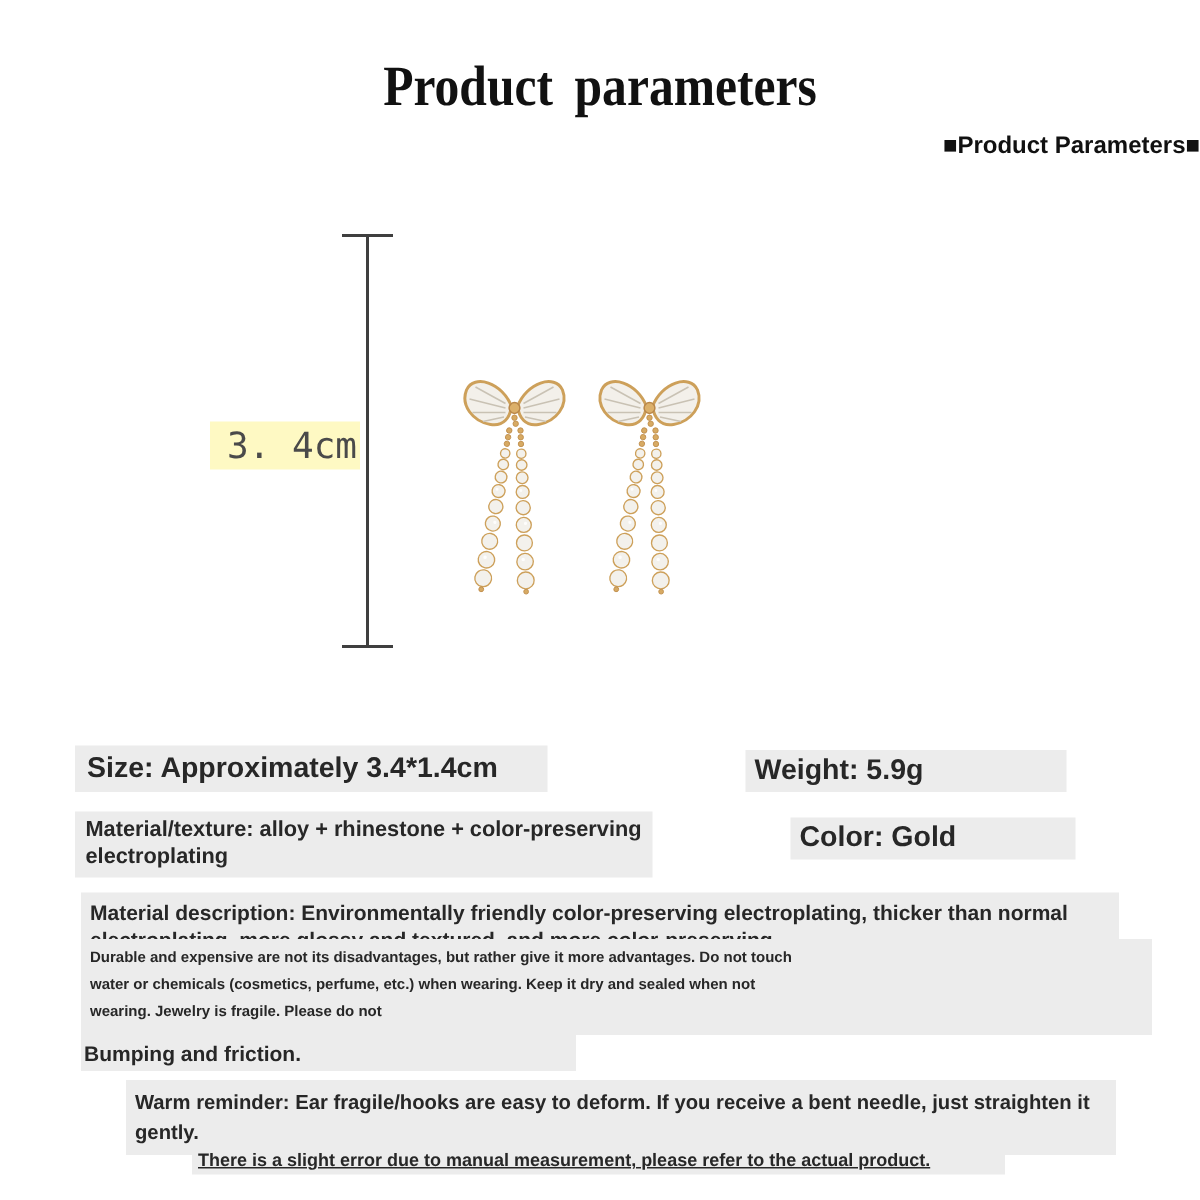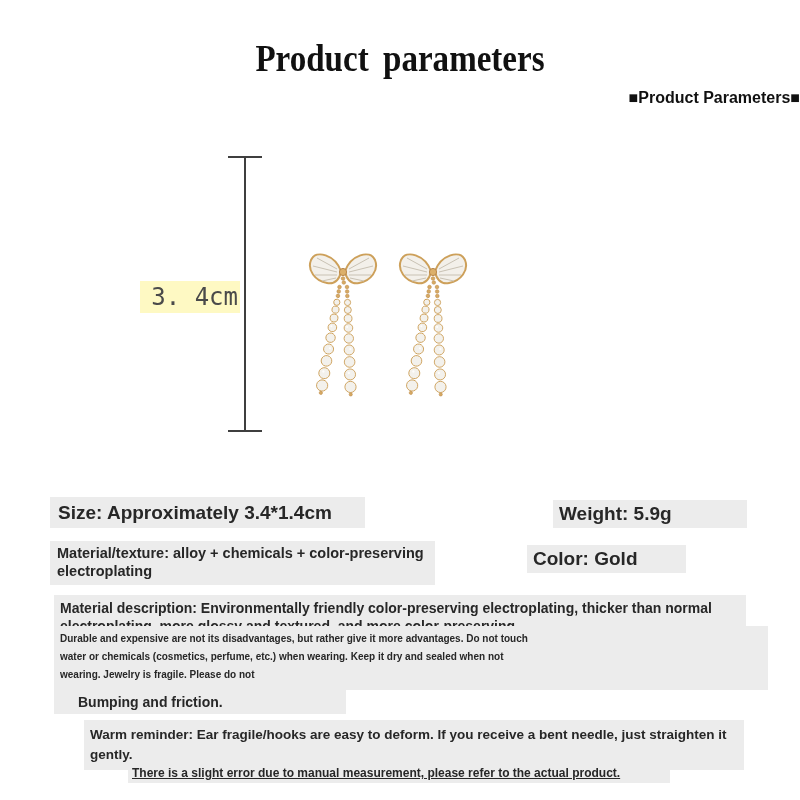--- a/index.html
+++ b/index.html
@@ -42,27 +42,27 @@
   .gold   { fill:#d7aa63; stroke:#bf8e4d; stroke-width:0.6; }
   .crystal circle { fill:#f3f1ec; stroke:#cda05a; stroke-width:0.9; }
   .sparkle { fill:#ffffff; opacity:0.85; }
 
   
   .box { position:absolute; background:#ececec; font-weight:bold; color:#272727; }
   .box.big   { font-size:19px; }
   .box.multi { white-space:pre-line; }
 
   .size-box     { left:50px;  top:497px; width:315px; height:31px; line-height:31px; padding-left:8px; box-sizing:border-box; }
-  .weight-box   { left:553px; top:500px; width:194px; height:28px; line-height:28px; padding-left:6px; box-sizing:border-box; }
+  .weight-box   { left:497px; top:500px; width:214px; height:28px; line-height:28px; padding-left:6px; box-sizing:border-box; }
   .material-box { left:50px;  top:541px; width:385px; padding:3px 6px 5px 7px; font-size:14.5px; line-height:18px; box-sizing:border-box; }
-  .color-box    { left:527px; top:545px; width:159px; height:28px; line-height:28px; padding-left:6px; box-sizing:border-box; }
+  .color-box    { left:527px; top:545px; width:190px; height:28px; line-height:28px; padding-left:6px; box-sizing:border-box; }
 
   .matdesc-box  { left:54px;  top:583px; width:692px; padding:4px 6px 6px 6px; font-size:14px; line-height:18px; box-sizing:border-box;margin-top:12px; }
   .durable-box  { left:54px;  top:626px; width:714px; padding:4px 22px 6px 6px; font-size:10px; line-height:18px; box-sizing:border-box; }
-  .bumping-box  { left:54px;  top:690px; width:292px; height:24px; line-height:24px; padding-left:24px; font-size:14px; box-sizing:border-box; }
+  .bumping-box  { left:54px;  top:690px; width:330px; height:24px; line-height:24px; padding-left:2px; font-size:14px; box-sizing:border-box; }
   .warm-box     { left:84px;  top:720px; width:660px; padding:5px 6px 6px 6px; font-size:13.5px; line-height:19.5px; box-sizing:border-box; }
   .note-box     { left:128px; top:763px; width:542px; height:20px; line-height:20px; padding-left:4px; font-size:12px; box-sizing:border-box;text-decoration:underline; }
 </style>
 </head>
 <body>
 
 <div class="page">
 
   <div class="abs title">Product parameters</div>
   <div class="abs subtitle">■Product Parameters■</div>
@@ -113,21 +113,21 @@
         <use href="#strand" transform="translate(-3.5,15) rotate(10)"></use>
         <use href="#strand" transform="translate(4,15) rotate(-2)"></use>
       </g>
     </defs>
     <use href="#earring" transform="translate(55,32)"></use>
     <use href="#earring" transform="translate(145,32)"></use>
   </svg>
 
   <div class="box big size-box">Size: Approximately 3.4*1.4cm</div>
   <div class="box big weight-box">Weight: 5.9g</div>
-  <div class="box multi material-box">Material/texture: alloy + chemicals + color-preserving
+  <div class="box multi material-box">Material/texture: alloy + rhinestone + color-preserving
 electroplating</div>
   <div class="box big color-box">Color: Gold</div>
 
   <div class="box multi matdesc-box">Material description: Environmentally friendly color-preserving electroplating, thicker than normal
 electroplating, more glossy and textured, and more color-preserving</div>
   <div class="box multi durable-box">Durable and expensive are not its disadvantages, but rather give it more advantages. Do not touch
 water or chemicals (cosmetics, perfume, etc.) when wearing. Keep it dry and sealed when not
 wearing. Jewelry is fragile. Please do not</div>
   <div class="box bumping-box">Bumping and friction.</div>
   <div class="box multi warm-box">Warm reminder: Ear fragile/hooks are easy to deform. If you receive a bent needle, just straighten it

